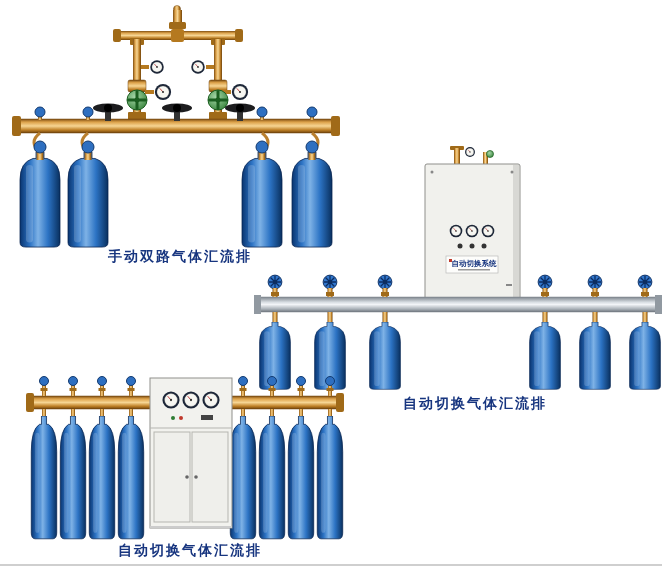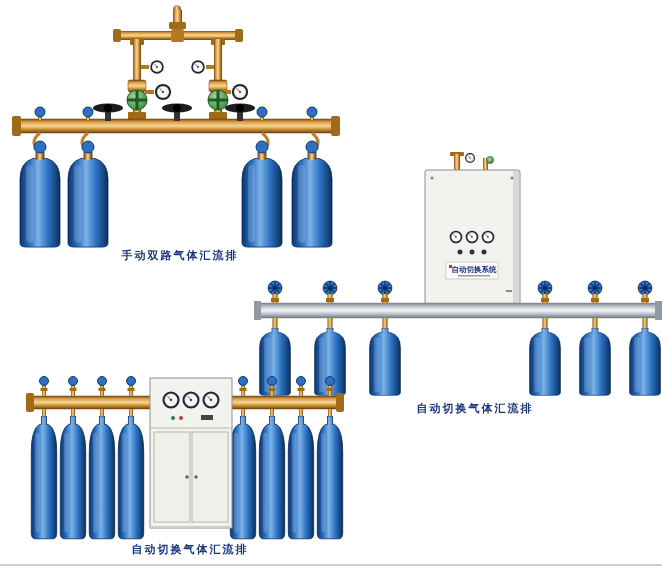--- a/index.html
+++ b/index.html
@@ -9,28 +9,28 @@
     background:#ffffff;
     overflow:hidden;
     font-family:"Liberation Sans","DejaVu Sans",sans-serif;
   }
   figure{margin:0;padding:0;position:absolute;}
   figure svg{display:block;position:absolute;left:0;top:0;}
   figcaption{
     position:absolute;
     text-align:center;
     font-weight:bold;
-    font-size:11px;
+    font-size:14px;
     letter-spacing:2px;
     color:#17357f;
     white-space:nowrap;
   }
   .p1{left:0;top:0;width:350px;height:268px;}
   .p1 figcaption{left:80px;top:248px;width:200px;}
-  .p2{left:250px;top:152px;width:412px;height:268px;}
+  .p2{left:250px;top:146px;width:412px;height:268px;}
   .p2 figcaption{left:145px;top:249px;width:160px;}
   .p3{left:15px;top:372px;width:345px;height:200px;}
   .p3 figcaption{left:85px;top:170px;width:180px;}
   .bottom-line{
     position:absolute;left:0;top:564px;width:662px;height:2px;
     background:#cfcfcf;
   }
   .defs-svg{position:absolute;width:0;height:0;}
 </style>
 </head>

